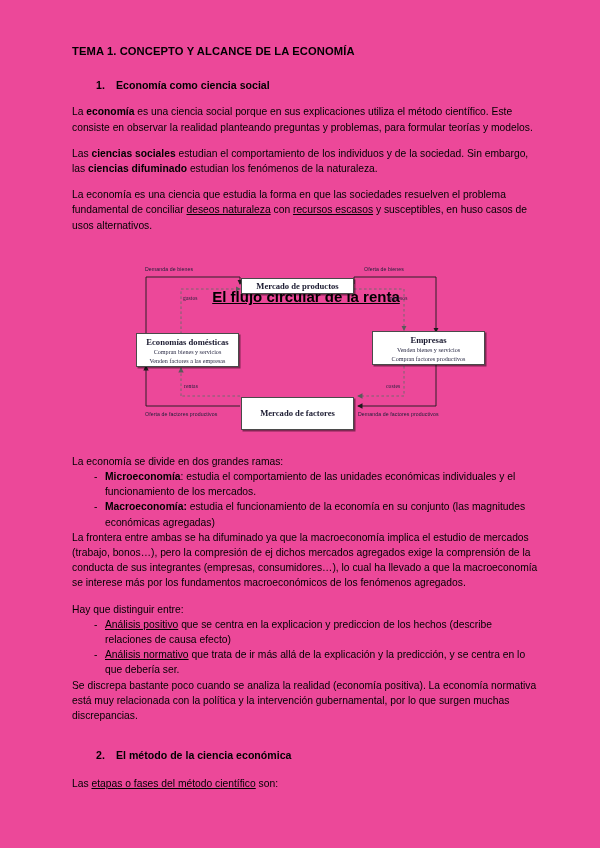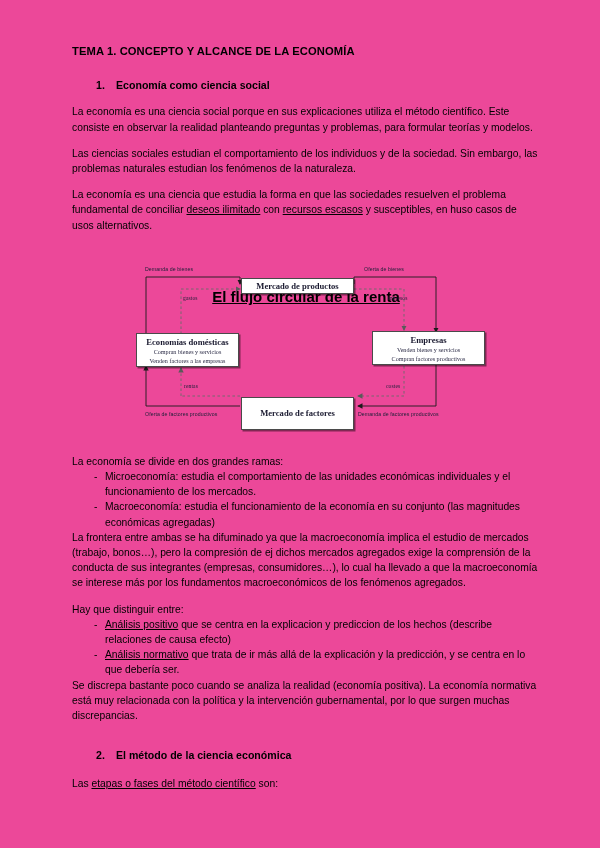--- a/index.html
+++ b/index.html
@@ -43,21 +43,21 @@
   }
   p.para {
     font-size: 10.3px;
     line-height: 15.2px;
     margin: 0 0 11px 0;
     text-align: left;
   }
   p.para.tight {
     margin-bottom: 0;
   }
-  b { font-weight: normal; }
+  b { font-weight: bold; }
   u { text-decoration: underline; }
   ul.dashlist {
     list-style: none;
     margin: 0 0 0 0;
     padding: 0 0 0 22px;
     font-size: 10.3px;
     line-height: 15.2px;
   }
   ul.dashlist li {
     position: relative;
@@ -141,25 +141,25 @@
 
   <h2 class="section-heading">
     <span class="num">1.</span><span>Economía como ciencia social</span>
   </h2>
 
   <p class="para">
     <span>La </span><b>economía</b><span> es una ciencia social porque en sus explicaciones utiliza el método científico. Este consiste en observar la realidad planteando preguntas y problemas, para formular teorías y modelos.</span>
   </p>
 
   <p class="para">
-    <span>Las </span><b>ciencias sociales</b><span> estudian el comportamiento de los individuos y de la sociedad. Sin embargo, las </span><b>problemas naturales</b><span> estudian los fenómenos de la naturaleza.</span>
-  </p>
-
-  <p class="para">
-    <span>La economía es una ciencia que estudia la forma en que las sociedades resuelven el problema fundamental de conciliar </span><u>deseos ilimitado</u><span> con </span><u>recursos escasos</u><span> y susceptibles, en huso casos de usos alternativos.</span>
+    <span>Las </span><b>ciencias sociales</b><span> estudian el comportamiento de los individuos y de la sociedad. Sin embargo, las </span><b>ciencias difuminado</b><span> estudian los fenómenos de la naturaleza.</span>
+  </p>
+
+  <p class="para">
+    <span>La economía es una ciencia que estudia la forma en que las sociedades resuelven el problema fundamental de conciliar </span><u>deseos naturaleza</u><span> con </span><u>recursos escasos</u><span> y susceptibles, en huso casos de usos alternativos.</span>
   </p>
 
   <div class="diagram-wrap">
     <div class="diagram">
 
       <div class="dtitle">El flujo circular de la renta</div>
 
       <svg width="340" height="200" viewBox="0 0 340 200">
         <defs>
           <marker id="ah" markerWidth="6" markerHeight="6" refX="5" refY="3" orient="auto">

